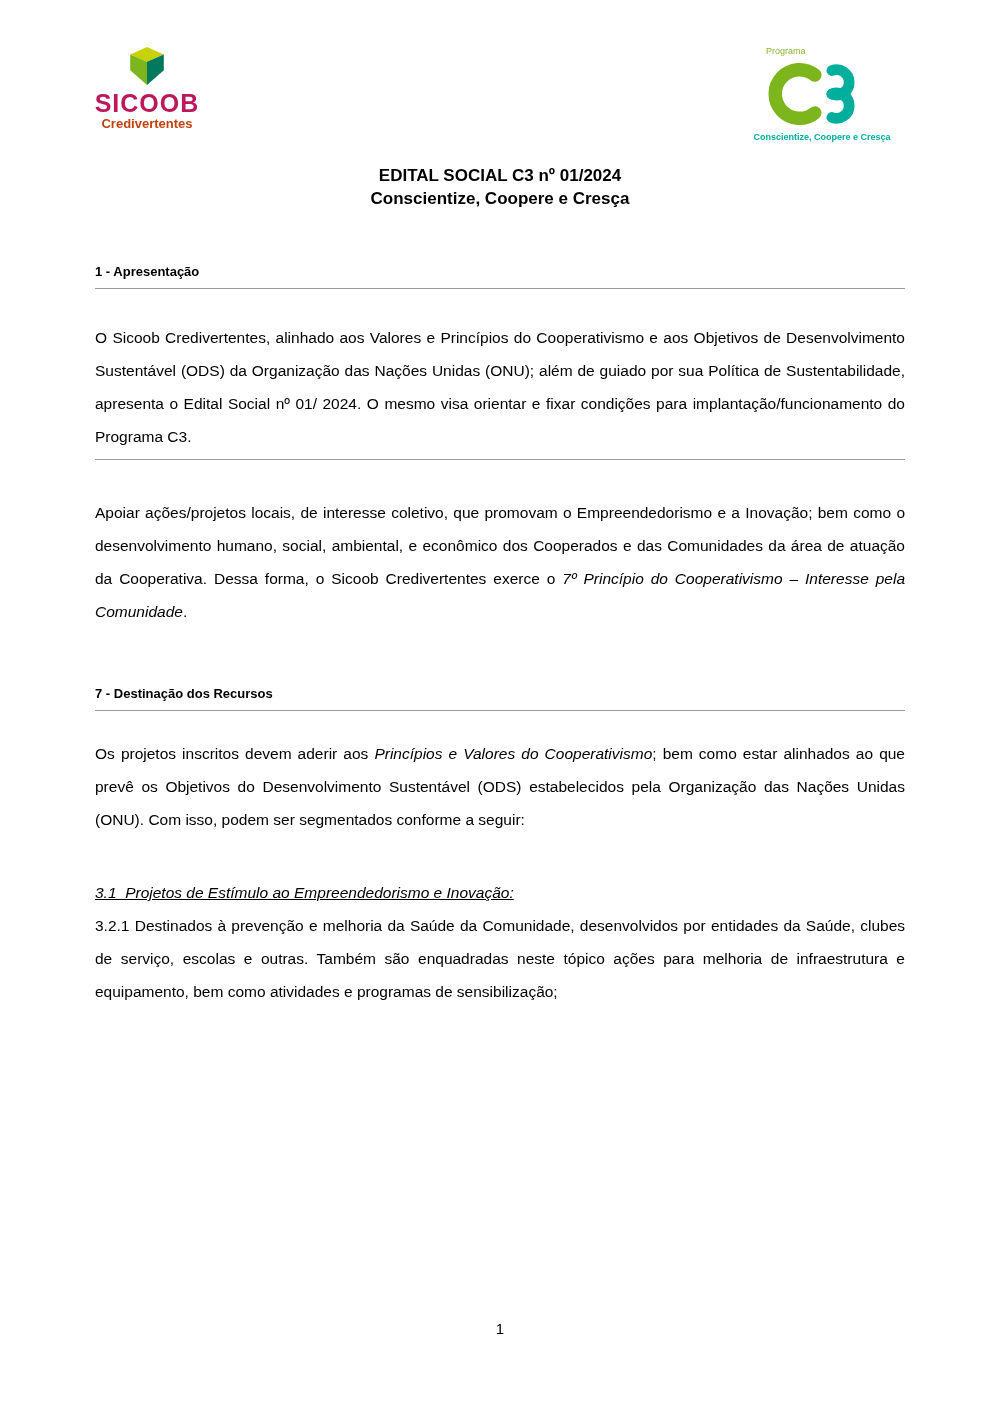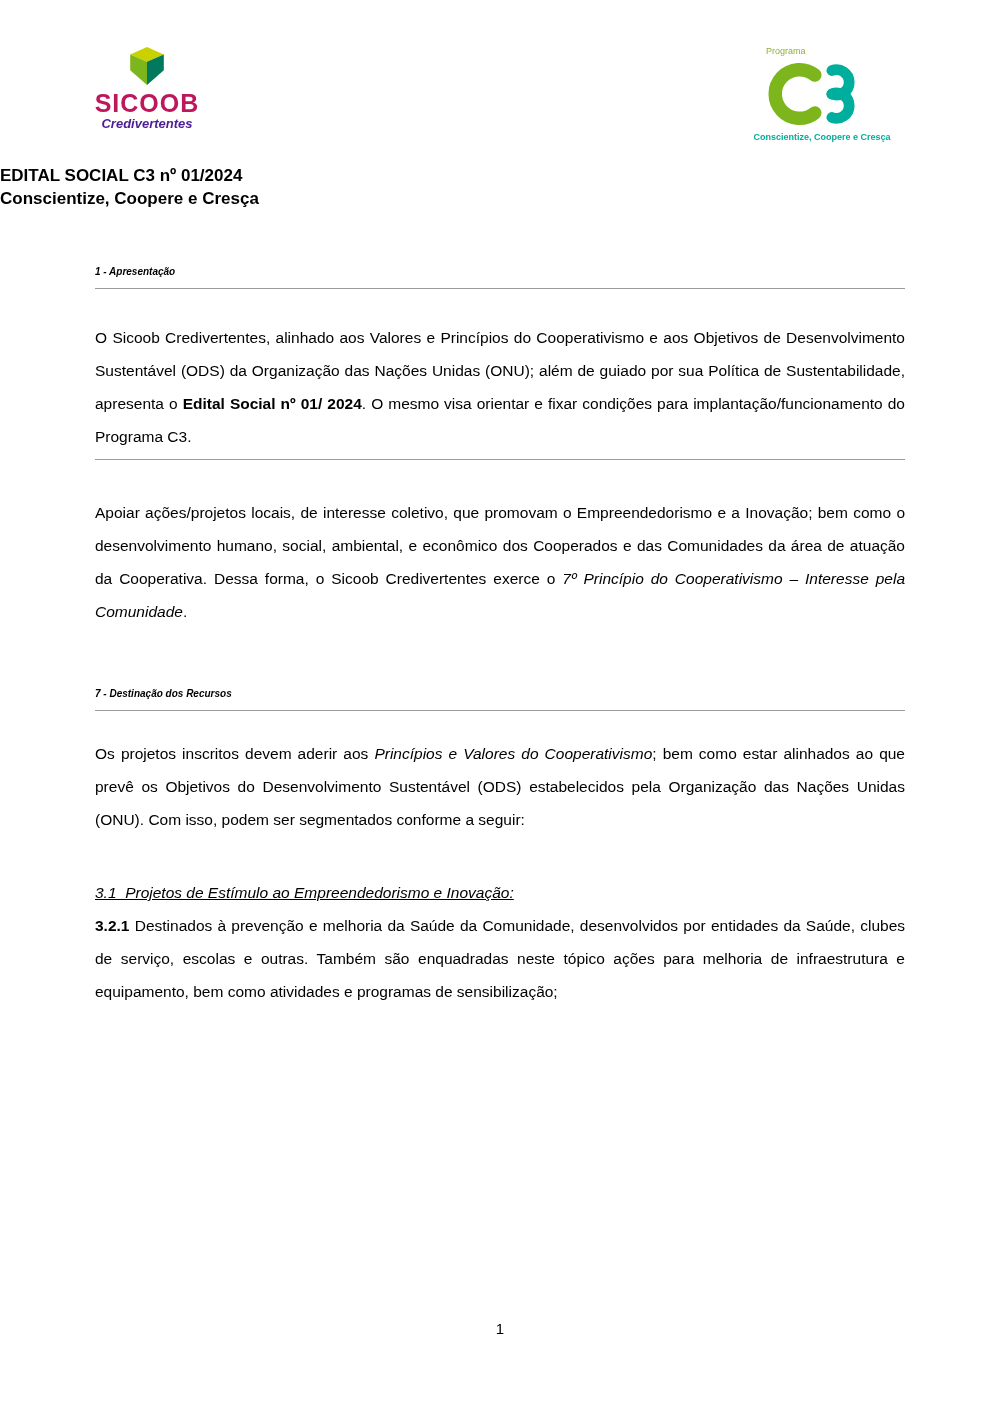--- a/index.html
+++ b/index.html
@@ -7,42 +7,42 @@
   .page {
     width:1000px; height:1413px; margin:0 auto; background:#ffffff;
     position:relative; font-family:"Liberation Sans", sans-serif; color:#000;
     overflow:hidden;
   }
   
   .header { position:relative; height:150px; }
   .sicoob-logo { position:absolute; left:88px; top:46px; width:118px; text-align:center; }
   .sicoob-mark { display:block; margin:0 auto 4px auto; }
   .sicoob-name { font-size:25px; font-weight:bold; letter-spacing:1px; color:#be185d; line-height:26px; }
-  .sicoob-sub  { font-size:13px; font-weight:bold; color:#4c1d95; line-height:16px;font-style:italic; }
+  .sicoob-sub  { font-size:13px; font-weight:bold; color:#c2410c; line-height:16px; }
   .c3-logo { position:absolute; right:108px; top:46px; width:140px; text-align:center; }
   .c3-programa { font-size:9px; color:#8ab430; text-align:left; padding-left:14px; line-height:11px; }
   .c3-mark { display:block; margin:1px auto 2px auto; }
   .c3-tagline { font-size:9px; font-weight:bold; color:#00AE9D; line-height:11px; white-space:nowrap; }
   
-  .doc-title { margin-top:14px; font-weight:bold; font-size:17px; line-height:23px; }
+  .doc-title { margin-top:14px; text-align:center; font-weight:bold; font-size:17px; line-height:23px; }
   
   .content { padding:0 95px; }
-  .sec { font-size:10px; font-weight:bold; line-height:20px;font-style:italic; }
+  .sec { font-size:13px; font-weight:bold; line-height:20px; }
   .sec1 { margin-top:52px; }
   .sec2 { margin-top:66px; }
   .sec3 { margin-top:56px; }
   hr.rule { border:none; border-top:1px solid #9b9b9b; margin:6px 0 0 0; height:0; }
   .para { font-size:15.5px; line-height:33px; text-align:justify; }
   .p-s1 { margin-top:32px; }
   .p-s2 { margin-top:36px; }
   .p-s3 { margin-top:26px; }
   .sub-heading { font-size:15.5px; line-height:33px; font-style:italic; margin-top:40px; white-space:pre-wrap; }
   .sub-heading span { text-decoration:underline; }
   .sub32 { margin-top:26px; }
-  .b { font-weight:bold; }
+  .b { font-weight:normal; }
   .i { font-style:italic; }
   
   .page-number { position:absolute; top:1320px; left:0; width:100%; text-align:center; font-size:15px; }
 </style>
 </head>
 <body>
 
 <div class="page">
 
   <div class="header">

